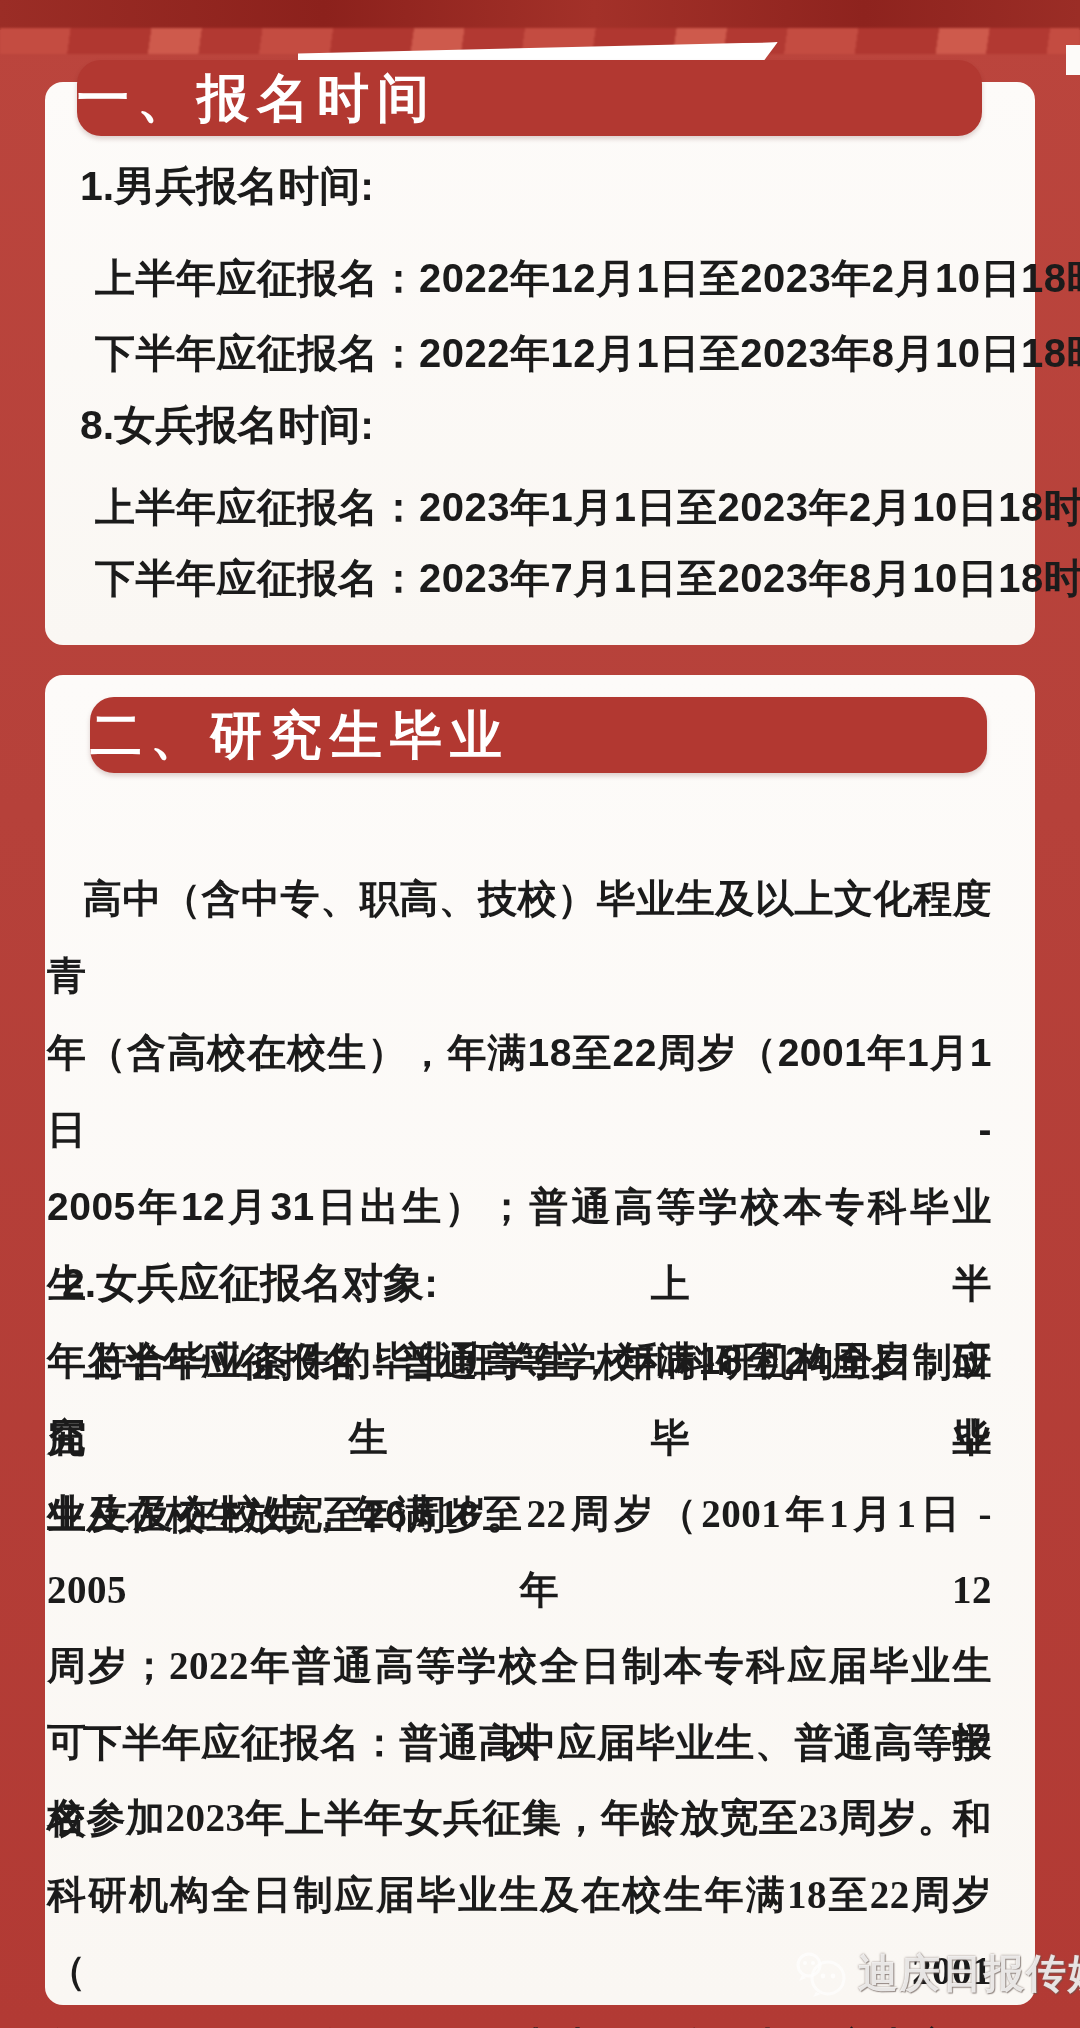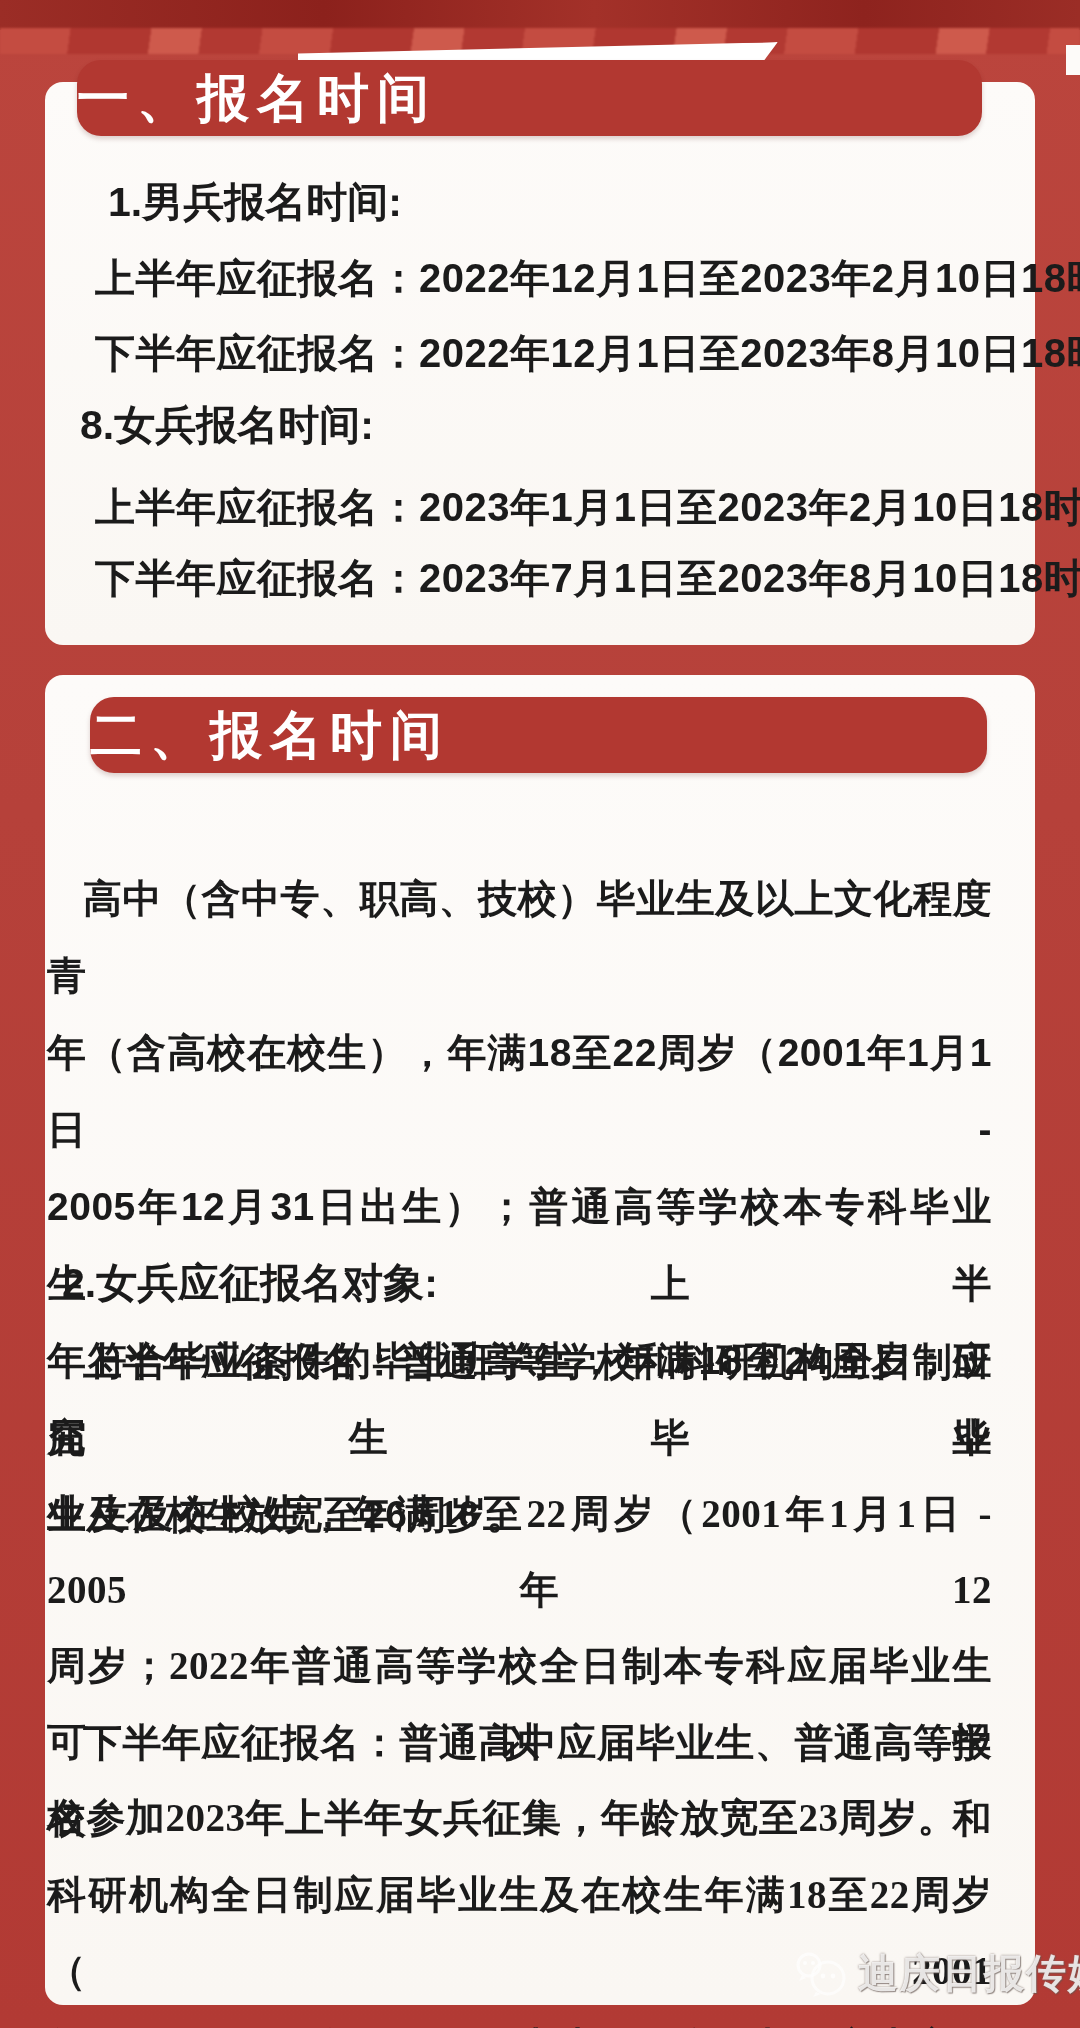--- a/index.html
+++ b/index.html
@@ -44,21 +44,21 @@
     box-shadow:0 3px 5px rgba(80,10,8,0.18);
   }
   .header-box1{left:32px;top:-22px;width:905px;}
   .header-box2{left:45px;top:22px;width:897px;}
   .header-box span{
     color:var(--title);font-size:52px;font-weight:800;letter-spacing:8px;line-height:1;
   }
   
   .shead{position:absolute;font-size:41px;font-weight:800;line-height:48px;white-space:nowrap;}
   .sline{position:absolute;font-size:40px;font-weight:700;line-height:48px;white-space:nowrap;letter-spacing:0.5px;}
-  .c1-h1{left:35px;top:96px;margin-left:28px;}
+  .c1-h1{left:35px;top:80px;}
   .c1-l1{left:50px;top:172px;}
   .c1-l2{left:50px;top:247px;}
   .c1-h2{left:35px;top:319px;}
   .c1-l3{left:50px;top:401px;}
   .c1-l4{left:50px;top:472px;}
   
   .c2-h1{left:17px;top:124px;}
   .c2-h2{left:17px;top:584px;}
   .para{position:absolute;left:2px;width:945px;}
   .para1{top:185px;}
@@ -98,21 +98,21 @@
   <div class="shead c1-h1">1.男兵报名时间:</div>
   <div class="sline c1-l1">上半年应征报名：2022年12月1日至2023年2月10日18时</div>
   <div class="sline c1-l2">下半年应征报名：2022年12月1日至2023年8月10日18时</div>
   <div class="shead c1-h2">8.女兵报名时间:</div>
   <div class="sline c1-l3">上半年应征报名：2023年1月1日至2023年2月10日18时</div>
   <div class="sline c1-l4">下半年应征报名：2023年7月1日至2023年8月10日18时</div>
 </section>
 
 <section class="card card2">
   <div class="header-box header-box2">
-    <span>二、报名时间</span>
+    <span>二、研究生毕业</span>
   </div>
   <div class="para para1">
     <div class="pline indent">高中（含中专、职高、技校）毕业生及以上文化程度青</div>
     <div class="pline">年（含高校在校生），年满18至22周岁（2001年1月1日 -</div>
     <div class="pline">2005年12月31日出生）；普通高等学校本专科毕业生、上半</div>
     <div class="pline">年符合毕业条件的毕业班学生，年满18至24周岁；研究生毕业</div>
     <div class="pline last">生及在校生放宽至26周岁。</div>
   </div>
   <div class="shead c2-h2">2.女兵应征报名对象:</div>
   <div class="para para2">

